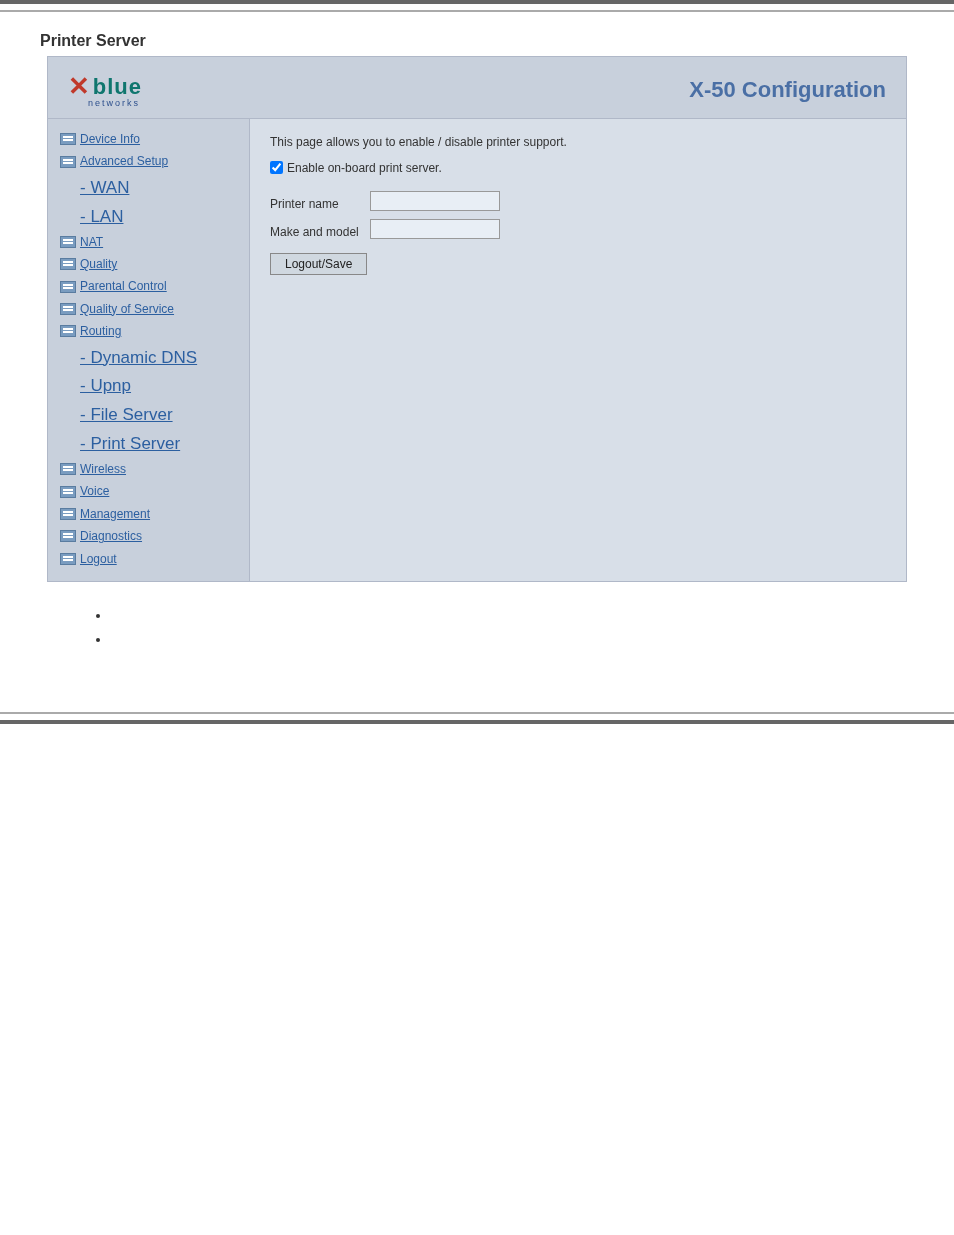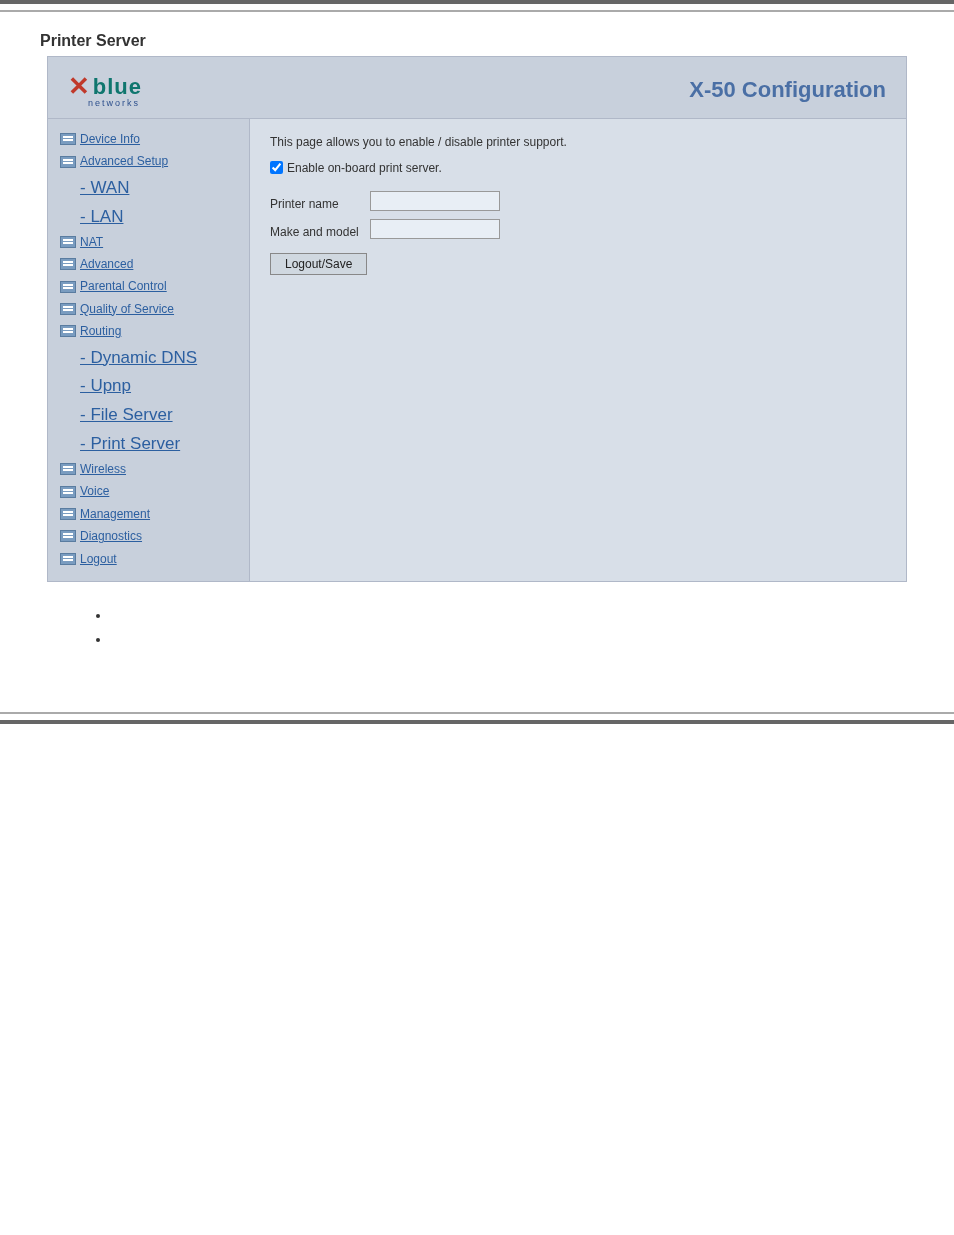--- a/index.html
+++ b/index.html
@@ -260,21 +260,21 @@
         </div>
         <div class="sidebar-sub">
           <a href="#">- LAN</a>
         </div>
         <div class="sidebar-item sidebar-section">
           <span class="sidebar-icon"></span>
           <a href="#">NAT</a>
         </div>
         <div class="sidebar-item sidebar-section">
           <span class="sidebar-icon"></span>
-          <a href="#">Advanced</a>
+          <a href="#">Quality</a>
         </div>
         <div class="sidebar-item sidebar-section">
           <span class="sidebar-icon"></span>
           <a href="#">Parental Control</a>
         </div>
         <div class="sidebar-item sidebar-section">
           <span class="sidebar-icon"></span>
           <a href="#">Quality of Service</a>
         </div>
         <div class="sidebar-item sidebar-section">

